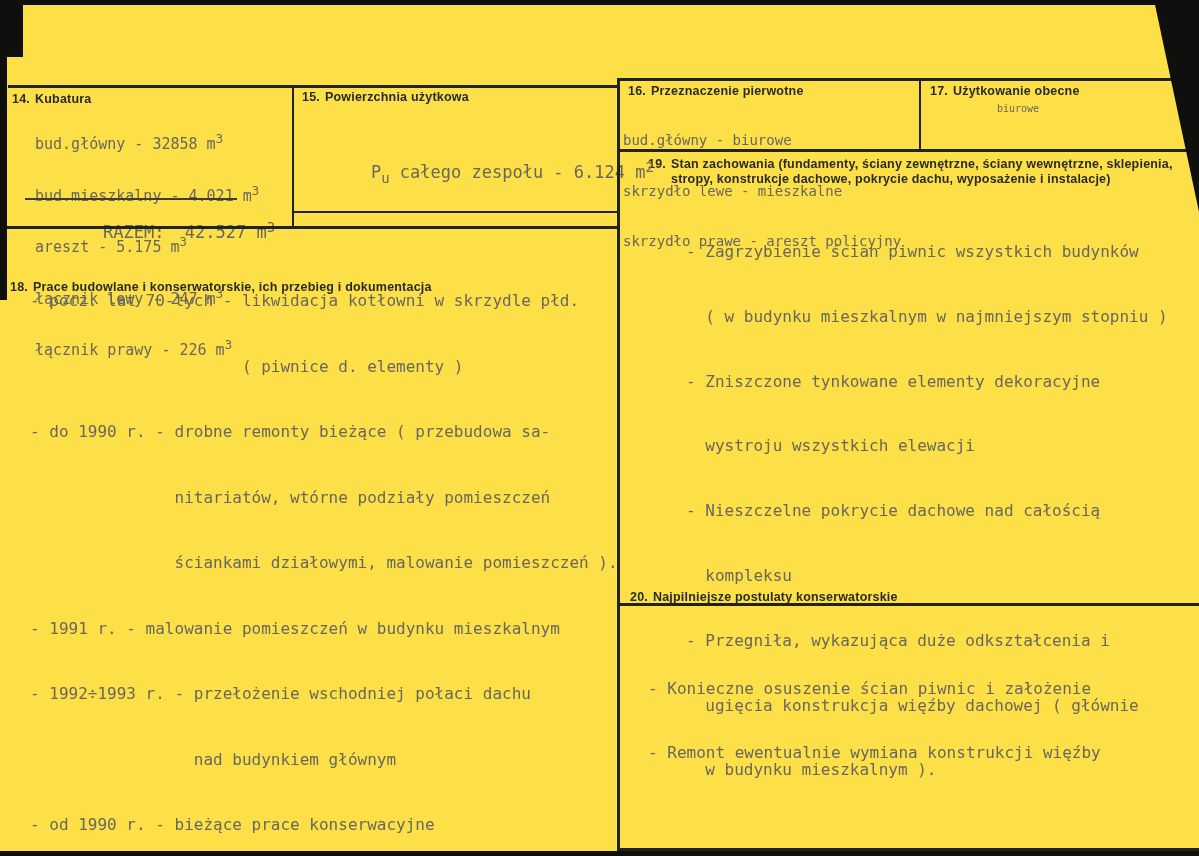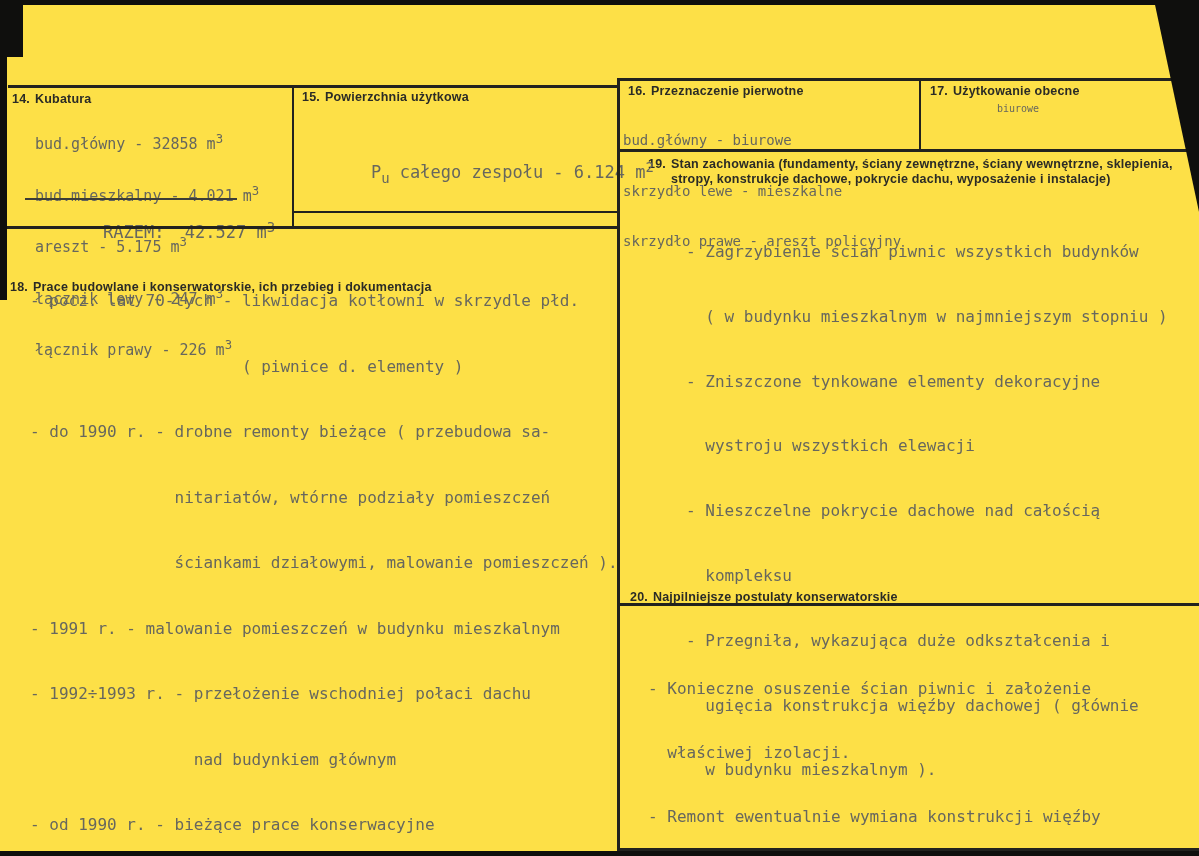--- a/index.html
+++ b/index.html
@@ -144,21 +144,20 @@
     <div class="tline">  wystroju wszystkich elewacji</div>
     <div class="tline">- Nieszczelne pokrycie dachowe nad całością</div>
     <div class="tline">  kompleksu</div>
     <div class="tline">- Przegniła, wykazująca duże odkształcenia i</div>
     <div class="tline">  ugięcia konstrukcja więźby dachowej ( głównie</div>
     <div class="tline">  w budynku mieszkalnym ).</div>
   </div>
 
   <div class="typed" id="c20">
     <div class="tline">- Konieczne osuszenie ścian piwnic i założenie</div>
-    <div class="tline">  właściwej izolacji.</div>
     <div class="tline">- Remont ewentualnie wymiana konstrukcji więźby</div>
     
     
     
     
     
   </div>
 
 </div>
 

